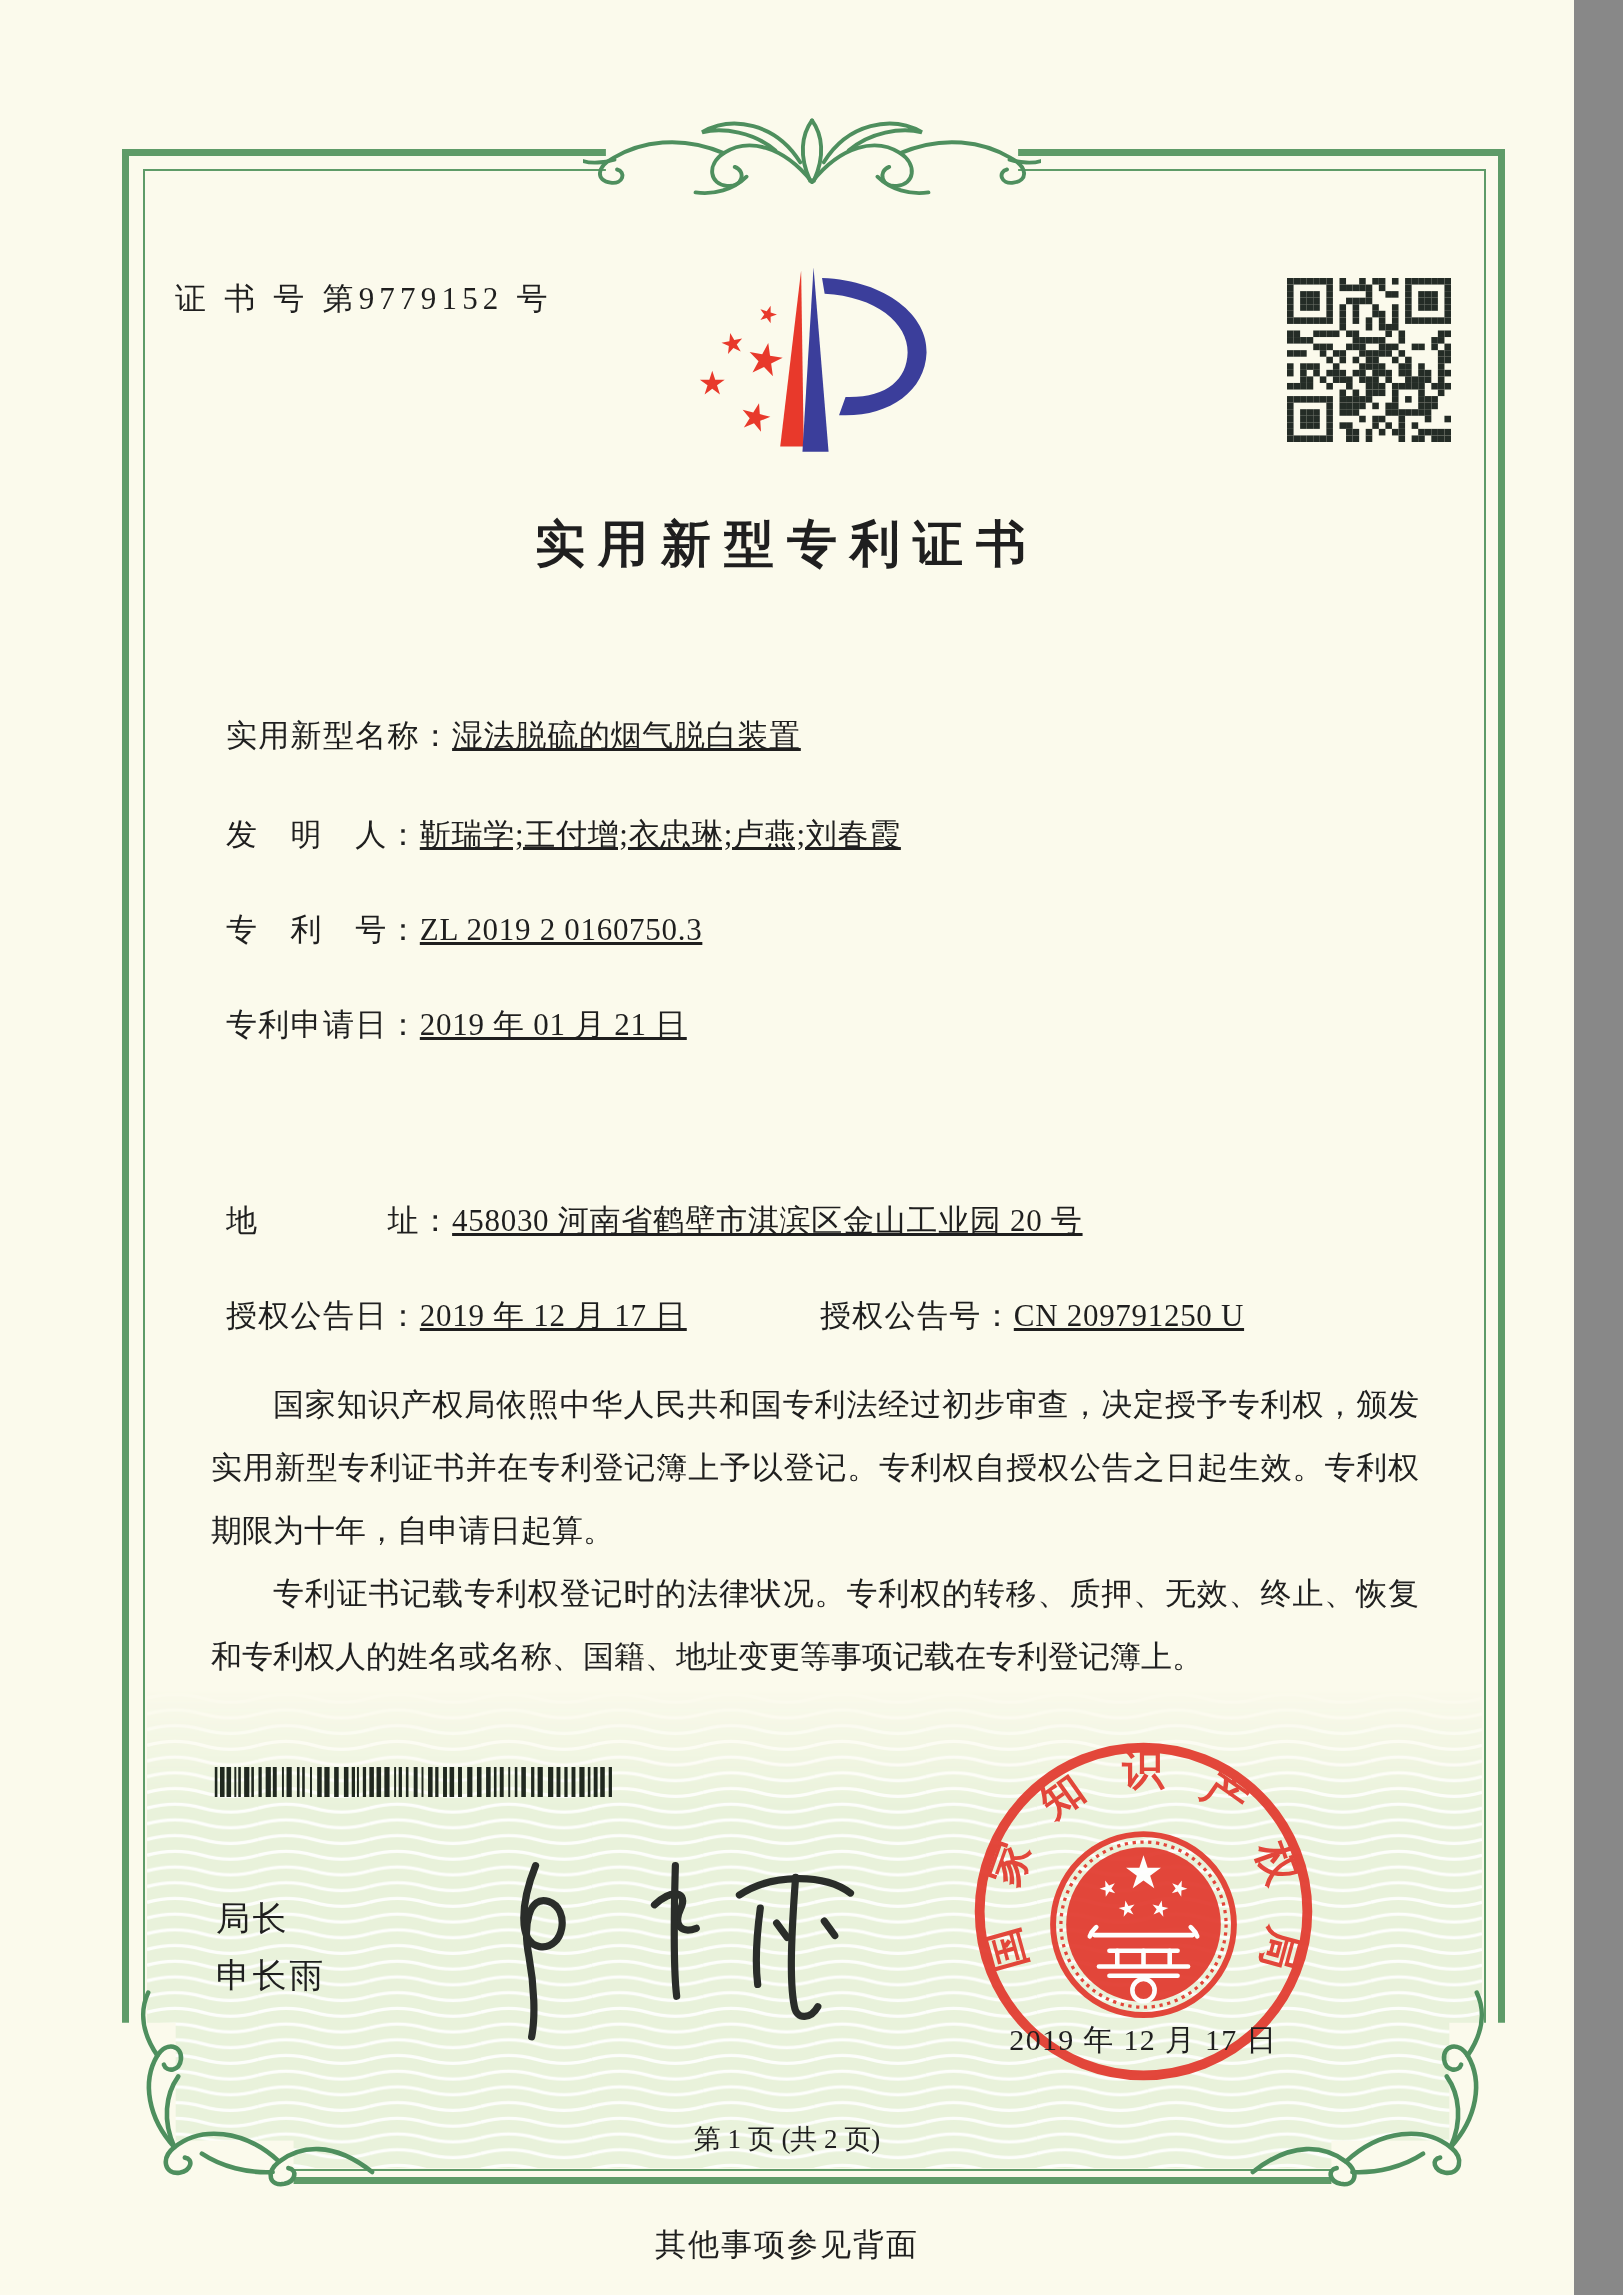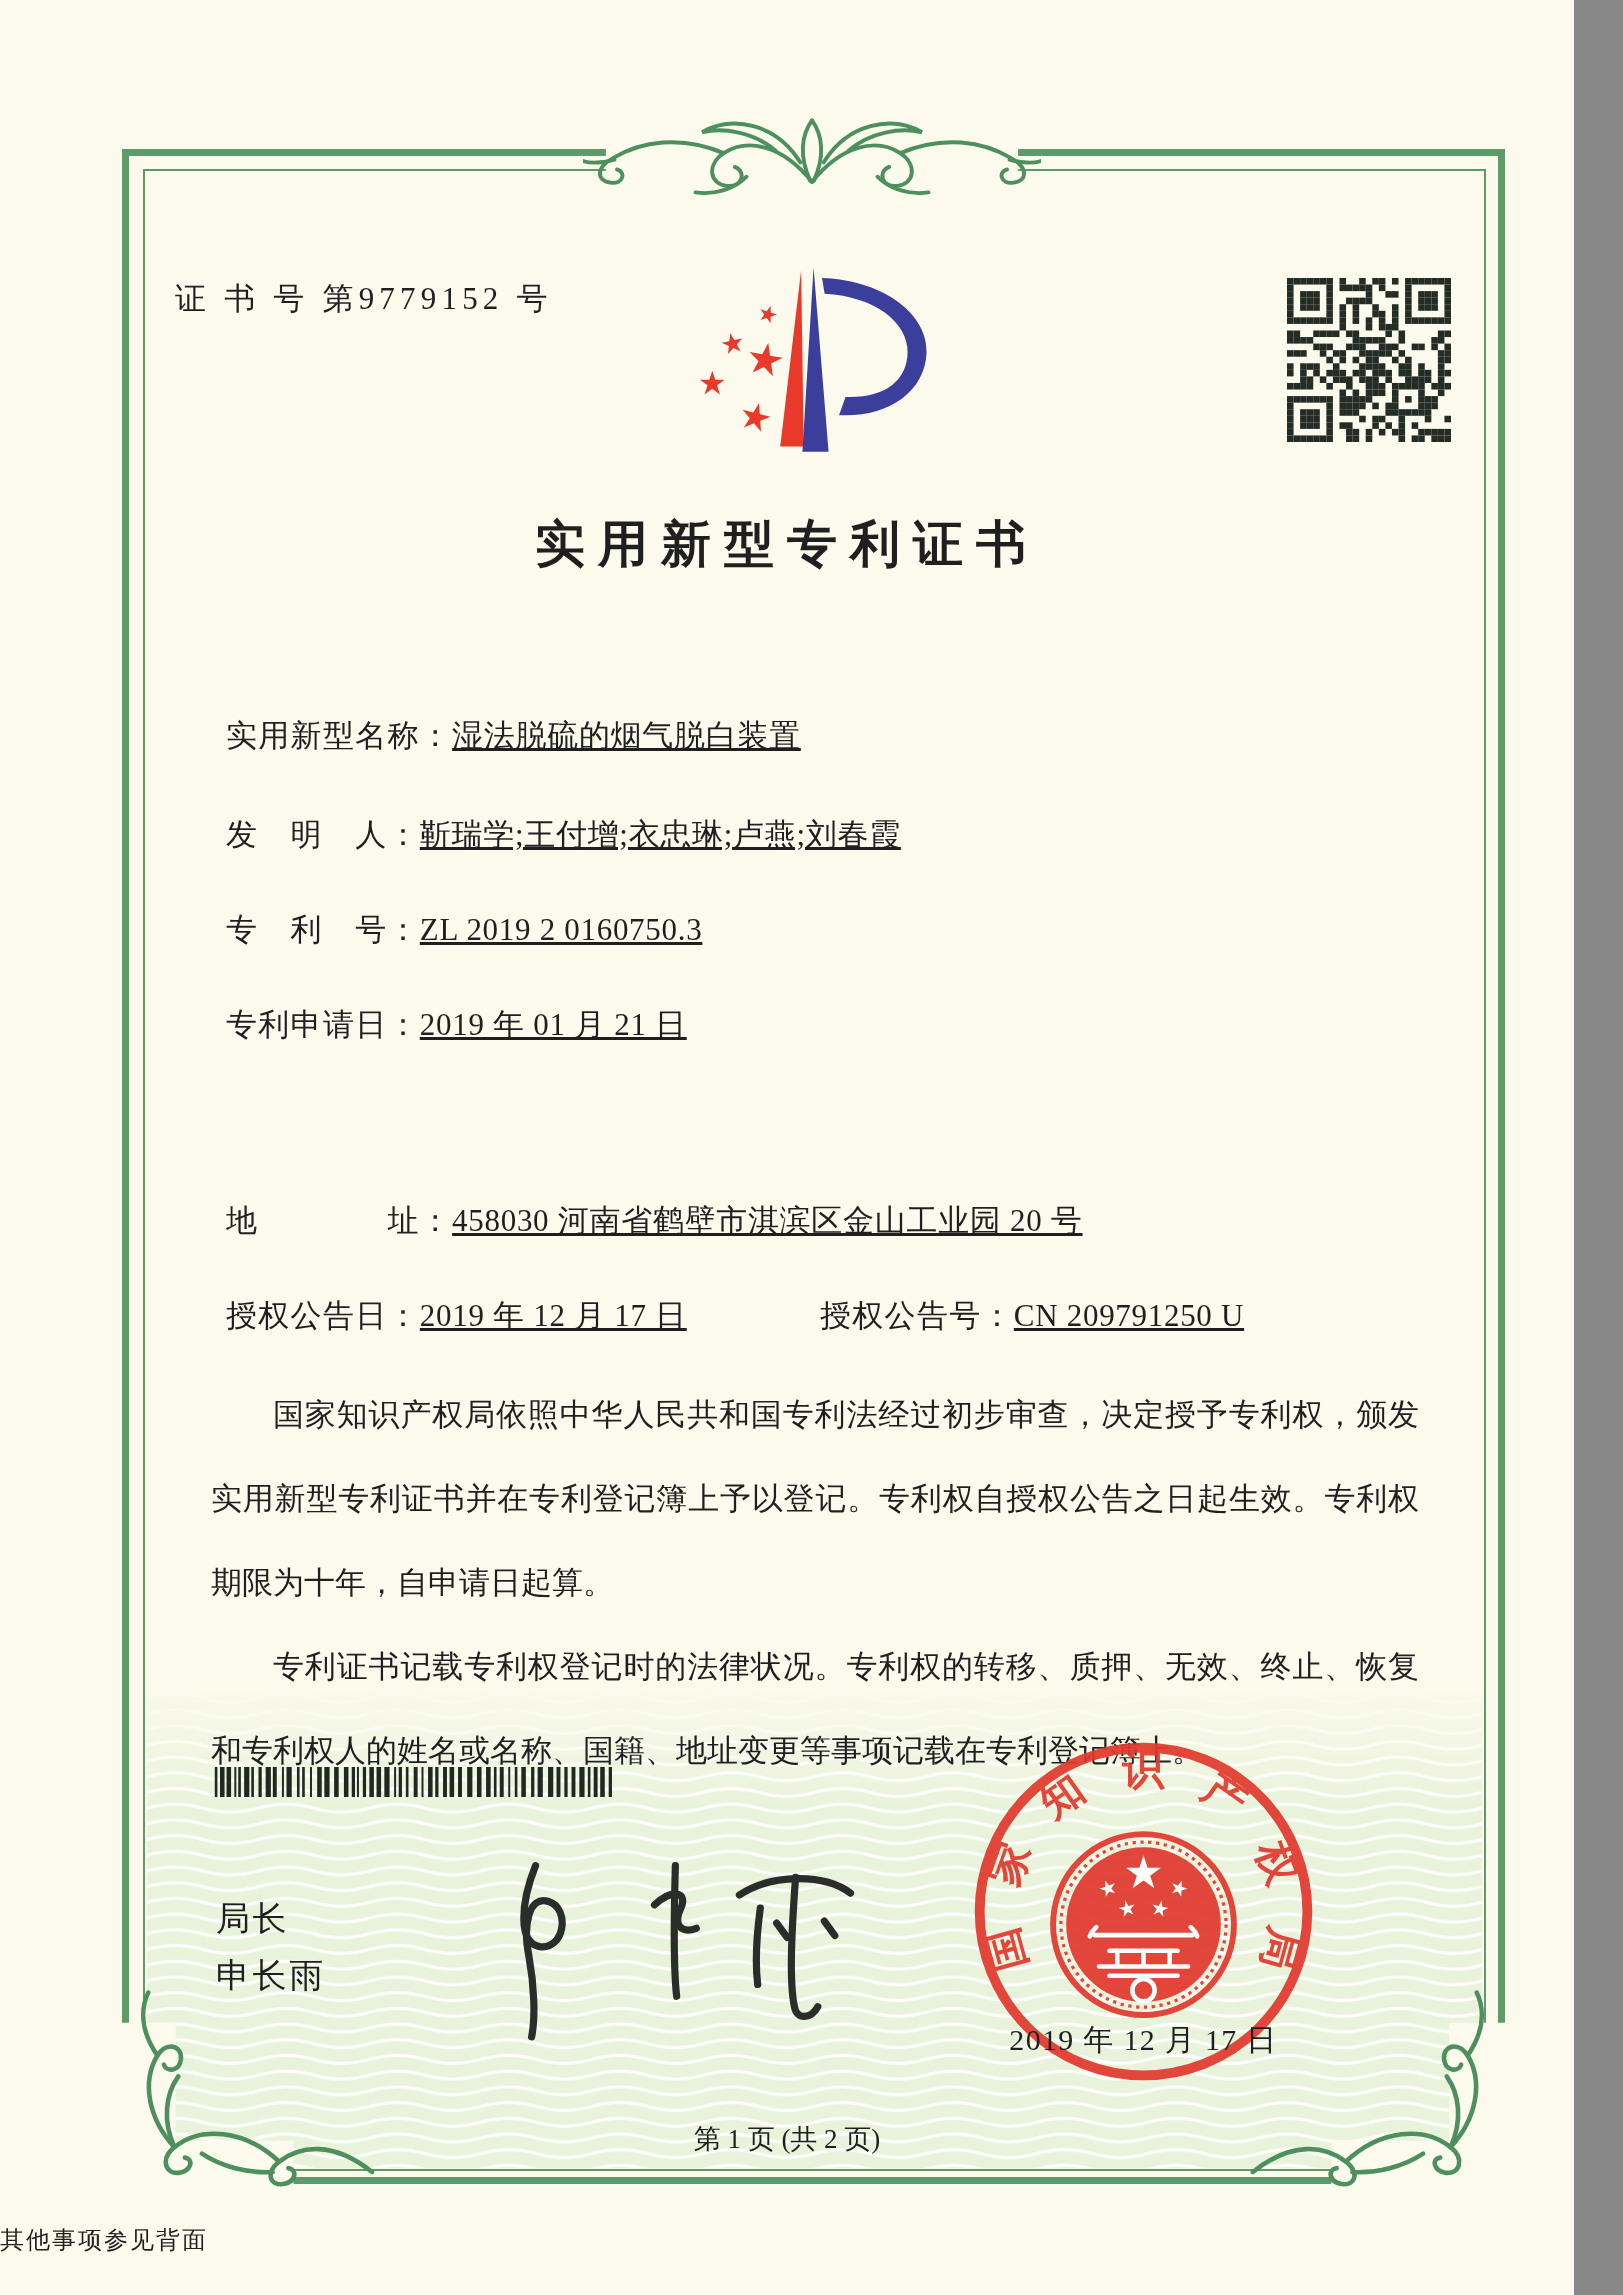--- a/index.html
+++ b/index.html
@@ -37,36 +37,36 @@
   }
   .field-row{
     position:absolute;left:211px;height:42px;
     font-size:31px;white-space:nowrap;
   }
   .flabel{letter-spacing:1.3px;margin-left:15px;}
   .fvalue{letter-spacing:0.7px;text-decoration:underline;}
   .grant-pub{position:absolute;left:594px;top:0;}
   .body-text{
     position:absolute;left:211px;top:1373px;width:1208px;
-    font-size:31px;line-height:84px;text-align:justify;
+    font-size:31px;line-height:63px;text-align:justify;
   }
   .body-text p{margin:0;text-indent:2em;}
   .director-label{position:absolute;left:216px;top:1896px;font-size:34px;letter-spacing:2.6px;}
   .director-name{position:absolute;left:216px;top:1953px;font-size:34px;letter-spacing:2.6px;}
   .seal-date{
     position:absolute;left:960px;top:2020px;width:367px;
     text-align:center;font-size:30px;letter-spacing:1.3px;z-index:6;
   }
   .page-no{
     position:absolute;left:0;top:2121px;width:100%;
     text-align:center;font-size:27px;z-index:3;
   }
   .back-note{
     position:absolute;left:0;top:2224px;width:100%;
-    font-size:24px;letter-spacing:2px;
+    text-align:center;font-size:31px;letter-spacing:2px;
   }
   
   .logo{position:absolute;left:691px;top:261px;z-index:2;}
   .qr{position:absolute;left:1287px;top:278px;z-index:2;}
   .barcode{position:absolute;left:214px;top:1767px;z-index:3;}
   .seal{position:absolute;left:960px;top:1728px;z-index:5;opacity:.93;}
   .signature{position:absolute;left:458px;top:1846px;z-index:4;}
   .ornament-top{position:absolute;left:583px;top:98px;z-index:2;}
   .ornament-bl{position:absolute;left:97px;top:1990px;z-index:2;}
   .ornament-br{position:absolute;left:1220px;top:1990px;z-index:2;}

